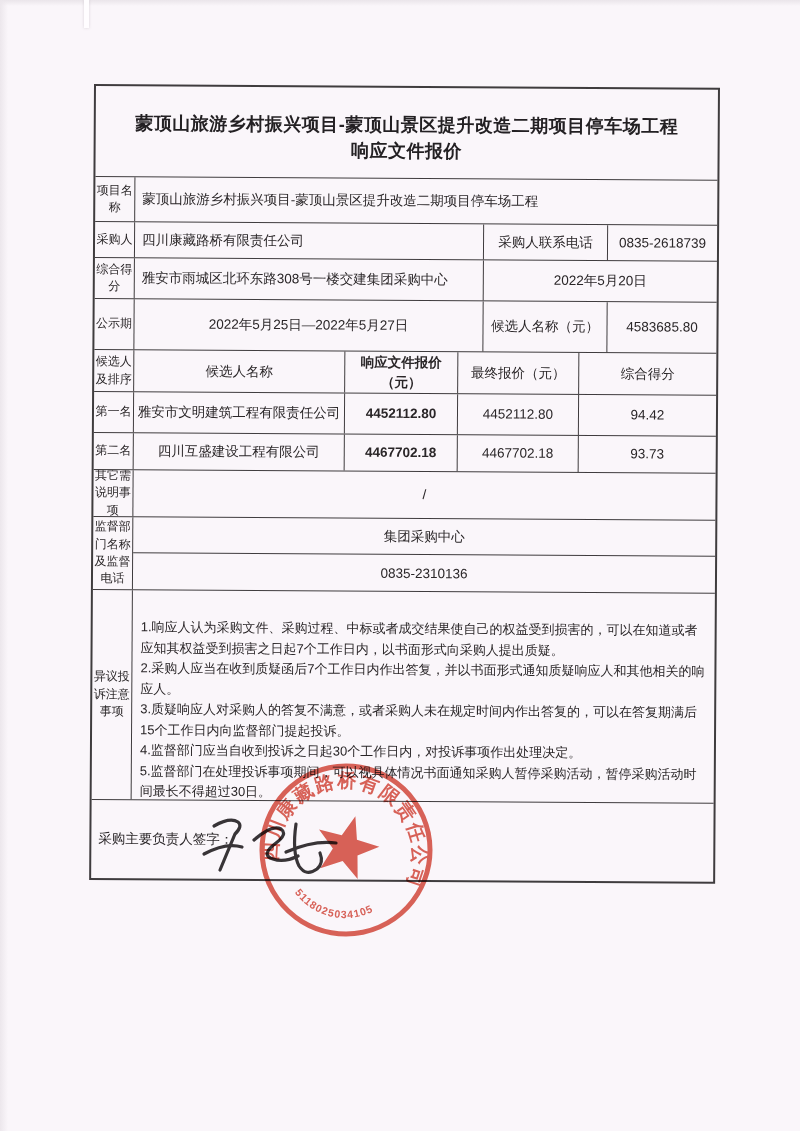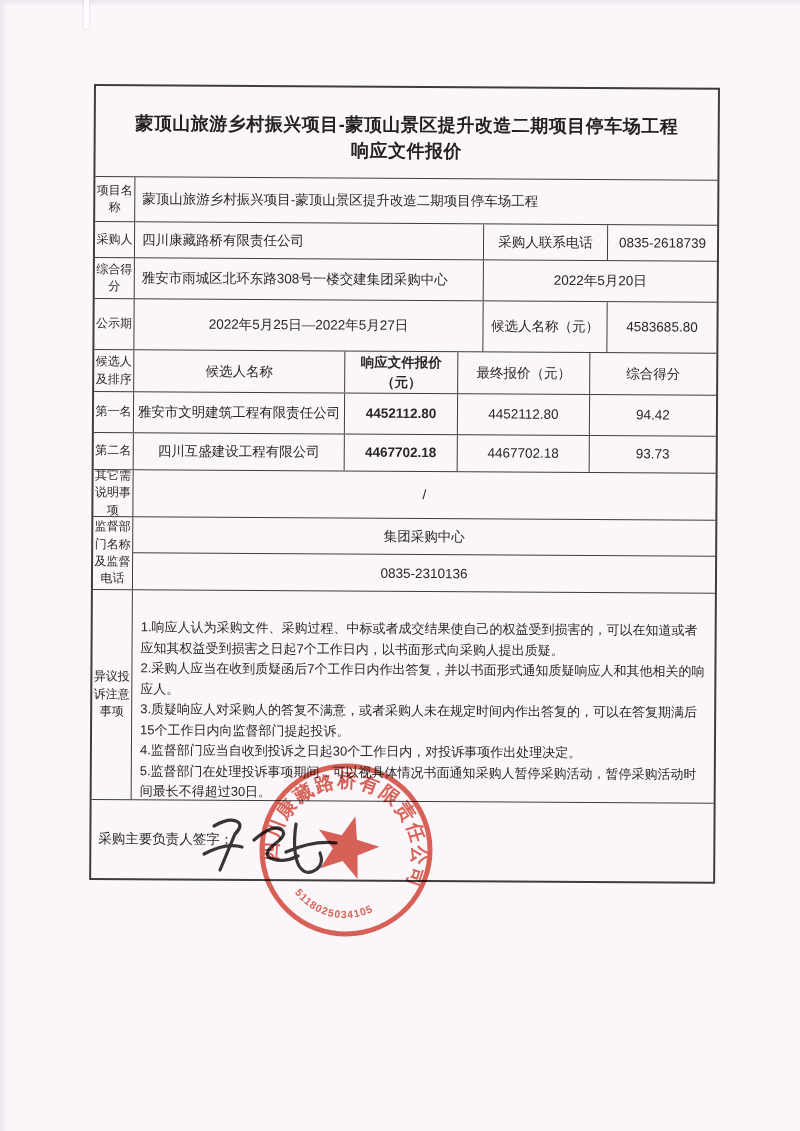--- a/index.html
+++ b/index.html
@@ -33,21 +33,21 @@
     text-align:center;line-height:1.45;overflow:hidden;
   }
   .cell:last-child{border-right:none;}
   .lab{width:40px;font-size:12px;padding:0 1px;flex-shrink:0;}
   .al{justify-content:flex-start;text-align:left;padding-left:7px;padding-right:4px;}
   .w-c2{width:349px;}
   .w-c3{width:124px;}
   .w-last{flex:1;}
   .w-name{width:211px;}
   .w-p1{width:113px;font-weight:bold;}
-  .w-p2{width:132px;}
+  .w-p2{width:121px;}
   .h-title{height:91px;}
   .h-r1{height:45px;}
   .h-r2{height:36px;}
   .h-r3{height:41px;}
   .h-r4{height:51px;}
   .h-r5{height:42px;}
   .h-r6{height:41px;}
   .h-r7{height:37px;}
   .h-r8{height:47px;}
   .h-r9a{height:36px;}

